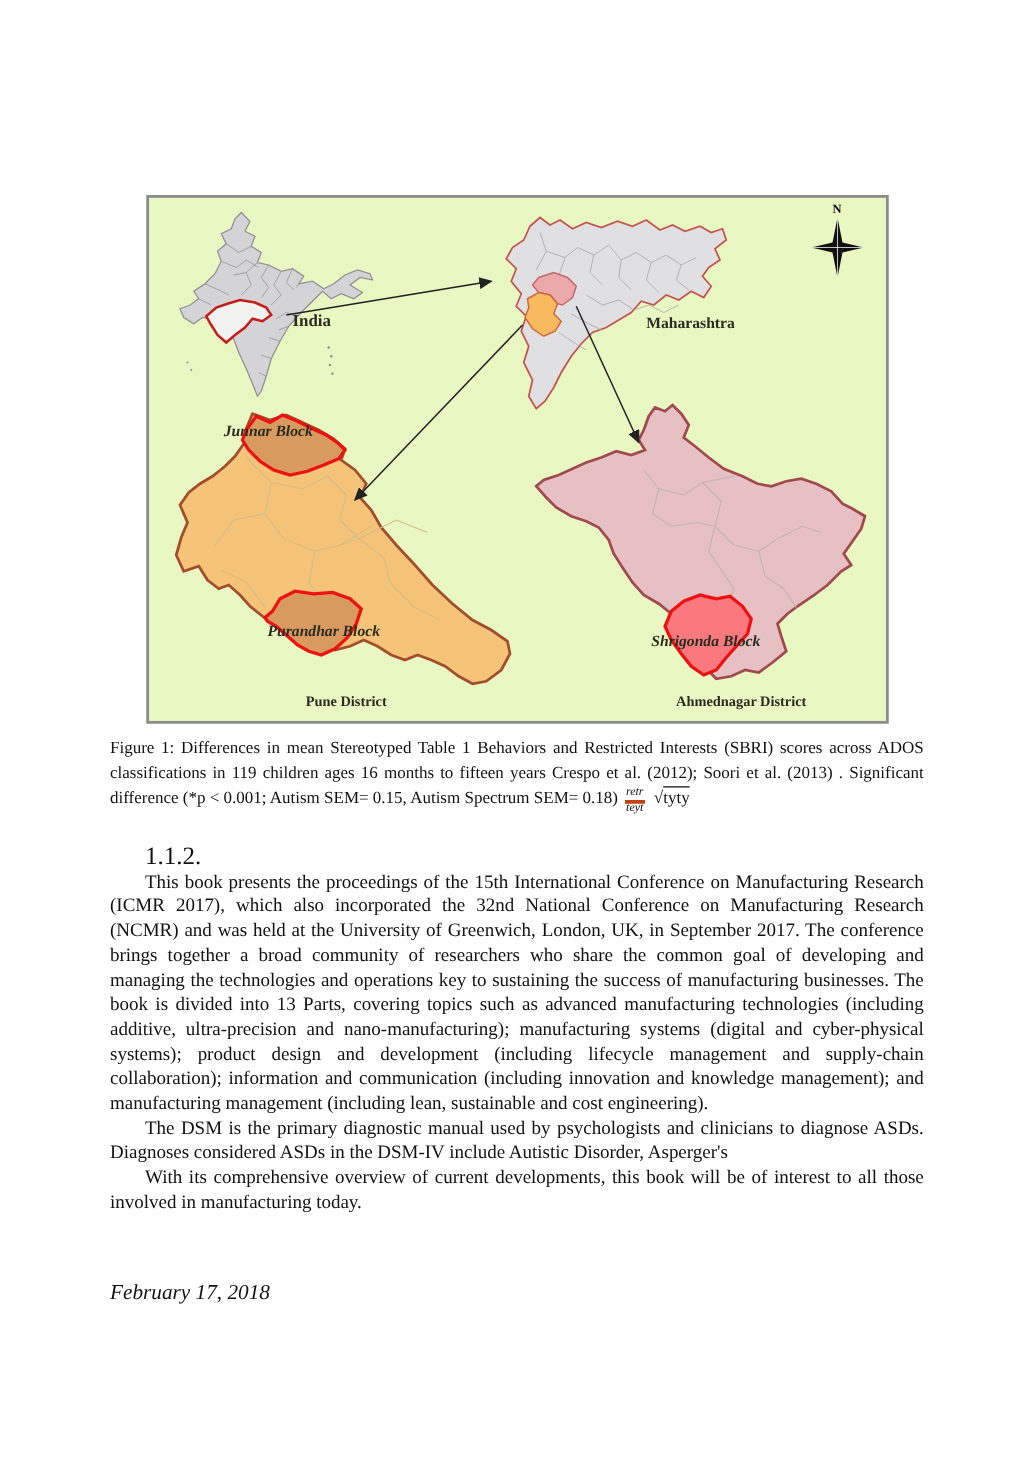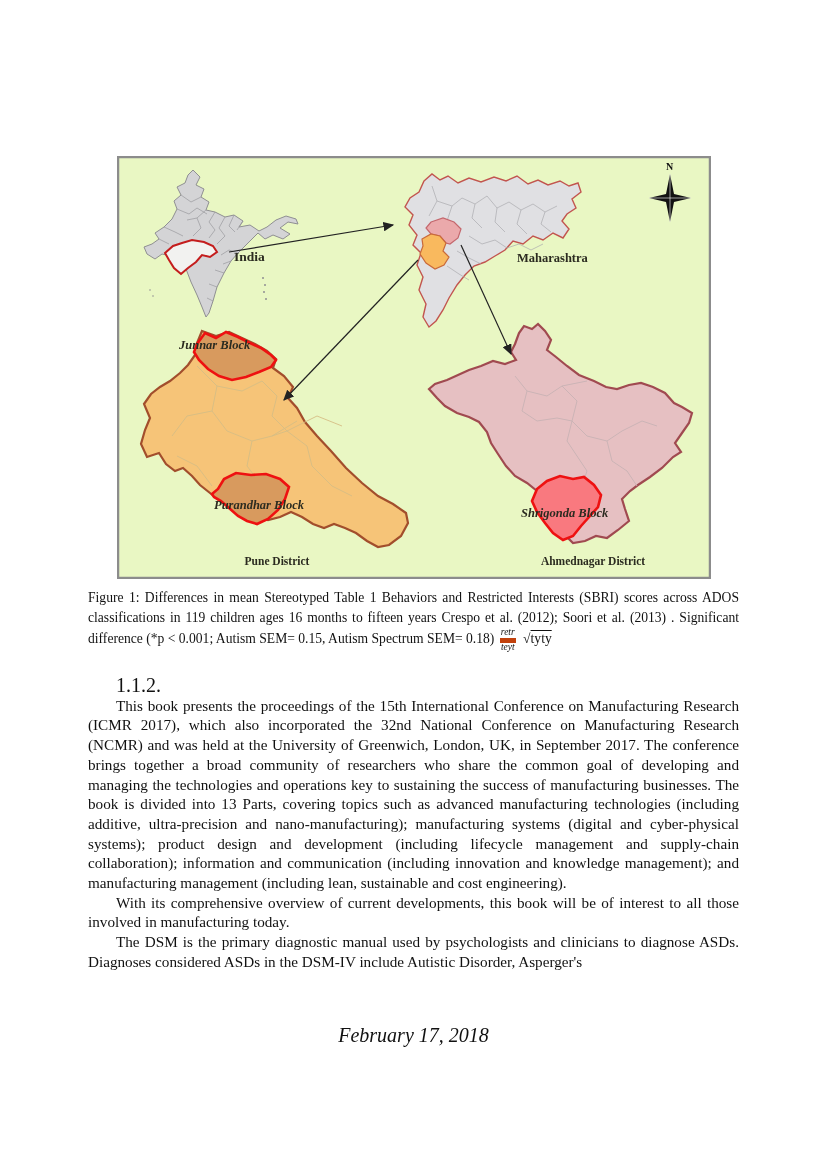--- a/index.html
+++ b/index.html
@@ -14,35 +14,35 @@
   .block-label { font-style:italic; }
 
   .caption {
     position:absolute; left:88px; top:588px; width:651px;
     font-size:13.6px; line-height:20px; text-align:justify; color:#111;
   }
   .frac {
     display:inline-block; vertical-align:-7px; text-align:center;
     font-style:italic; font-size:9.5px; line-height:1.05; margin-left:2px;
   }
-  .frac .num { display:block; border-bottom:5px solid #c2410c; padding:0 1px; }
+  .frac .num { display:block; border-bottom:3px solid #c2410c; padding:0 1px; }
   .frac .den { display:block;font-style:italic; }
   .sqrt { margin-left:4px; }
   .sqrt .arg { text-decoration:overline; }
 
   .body-text {
     position:absolute; left:88px; top:676px; width:651px;
     font-size:15.2px; line-height:19.7px; text-align:justify;
   }
   .section-head { margin:0; font-size:20px; }
   .body-text p { margin:0; text-indent:28px; }
 
   .date-line {
     position:absolute; left:88px; top:1024px; width:651px;
-    text-align:center; font-style:italic; font-size:20px;
+    text-align:left; font-style:italic; font-size:17px;
   }
 </style>
 </head>
 <body>
 
 <div class="figure-wrap">
   <svg width="594" height="423" viewBox="0 0 594 423" xmlns="http://www.w3.org/2000/svg">
     <defs>
       <marker id="ah" markerWidth="10" markerHeight="8" refX="8" refY="4" orient="auto">
         <path d="M0,0 L9,4 L0,8 Z" fill="#222222"></path>
@@ -111,17 +111,17 @@
   <span class="frac">
     <span class="num">retr</span>
     <span class="den">teyt</span>
   </span>
   <span class="sqrt"><span>√</span><span class="arg">tyty</span></span>
 </div>
 
 <div class="body-text">
   <p class="section-head">1.1.2.</p>
   <p>This book presents the proceedings of the 15th International Conference on Manufacturing Research (ICMR 2017), which also incorporated the 32nd National Conference on Manufacturing Research (NCMR) and was held at the University of Greenwich, London, UK, in September 2017. The conference brings together a broad community of researchers who share the common goal of developing and managing the technologies and operations key to sustaining the success of manufacturing businesses. The book is divided into 13 Parts, covering topics such as advanced manufacturing technologies (including additive, ultra-precision and nano-manufacturing); manufacturing systems (digital and cyber-physical systems); product design and development (including lifecycle management and supply-chain collaboration); information and communication (including innovation and knowledge management); and manufacturing management (including lean, sustainable and cost engineering).</p>
+  <p>The DSM is the primary diagnostic manual used by psychologists and clinicians to diagnose ASDs. Diagnoses considered ASDs in the DSM-IV include Autistic Disorder, Asperger's</p>
   <p>With its comprehensive overview of current developments, this book will be of interest to all those involved in manufacturing today.</p>
-  <p>The DSM is the primary diagnostic manual used by psychologists and clinicians to diagnose ASDs. Diagnoses considered ASDs in the DSM-IV include Autistic Disorder, Asperger's</p>
 </div>
 
 <div class="date-line">February 17, 2018</div>
 
 </body></html>

